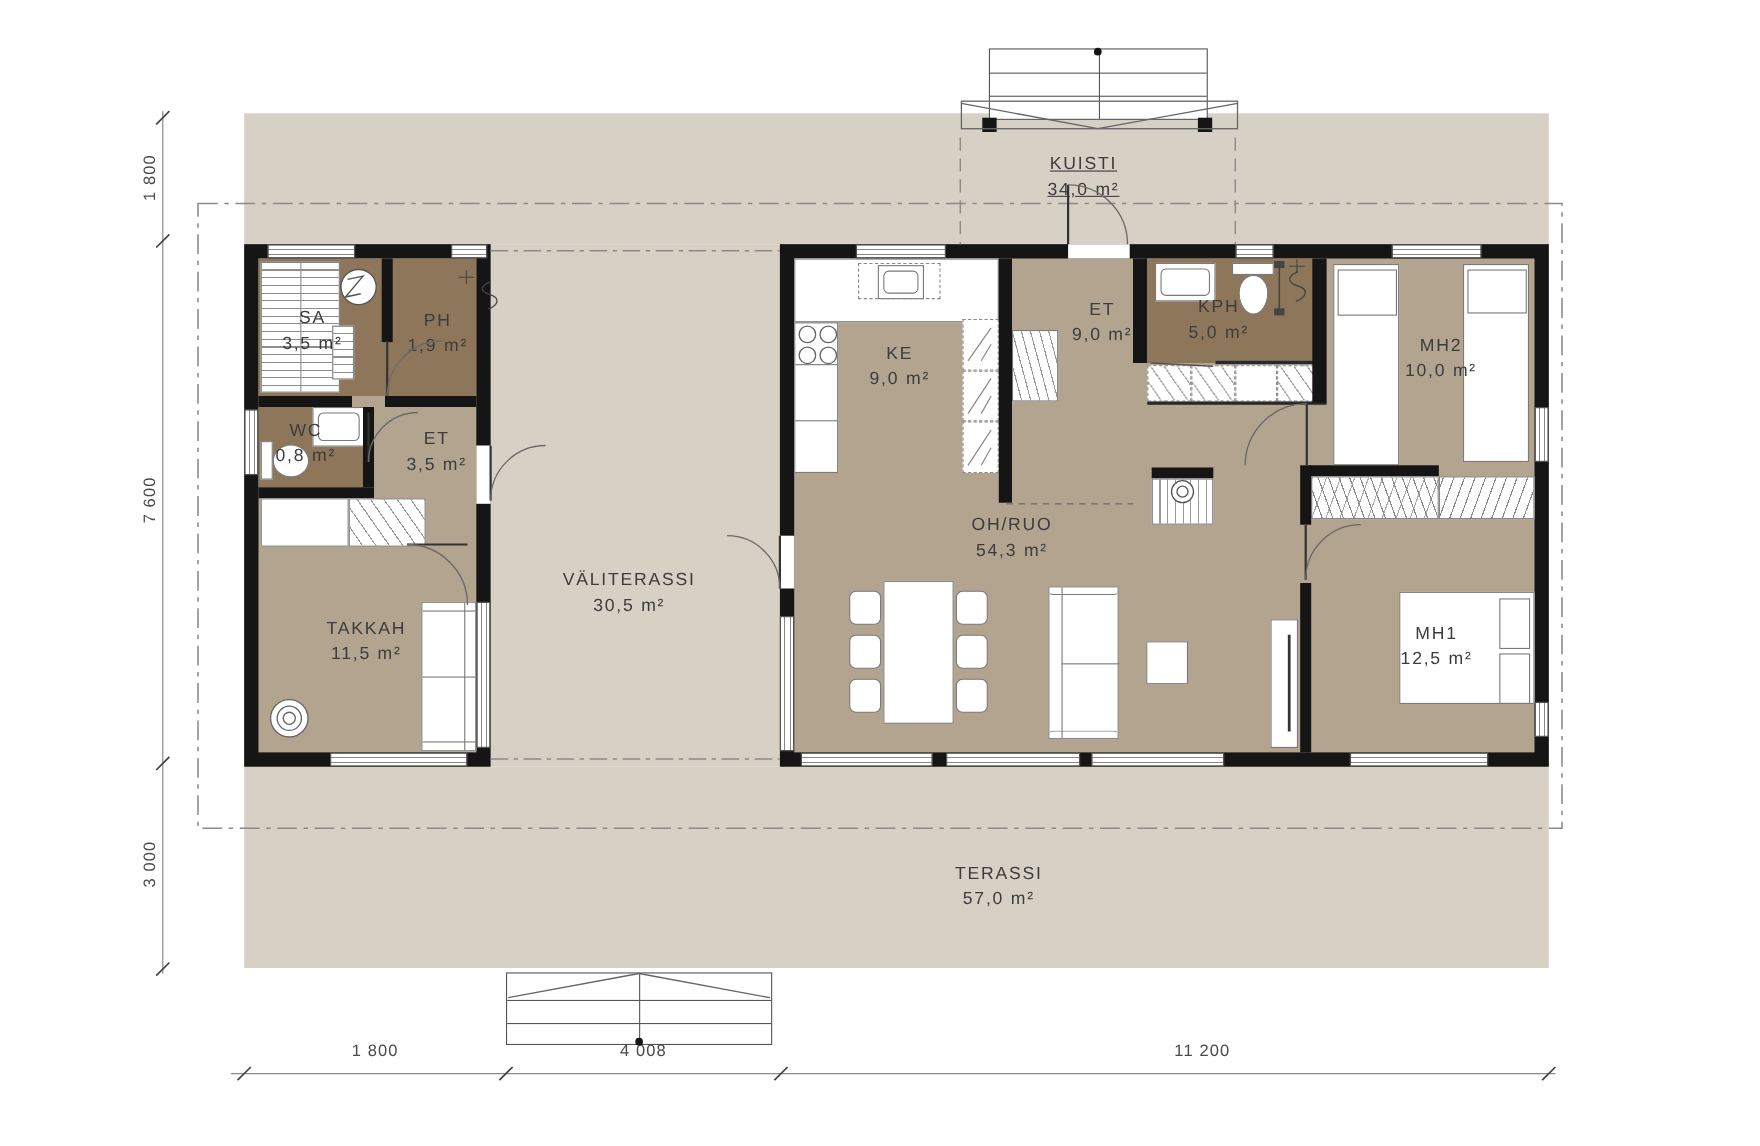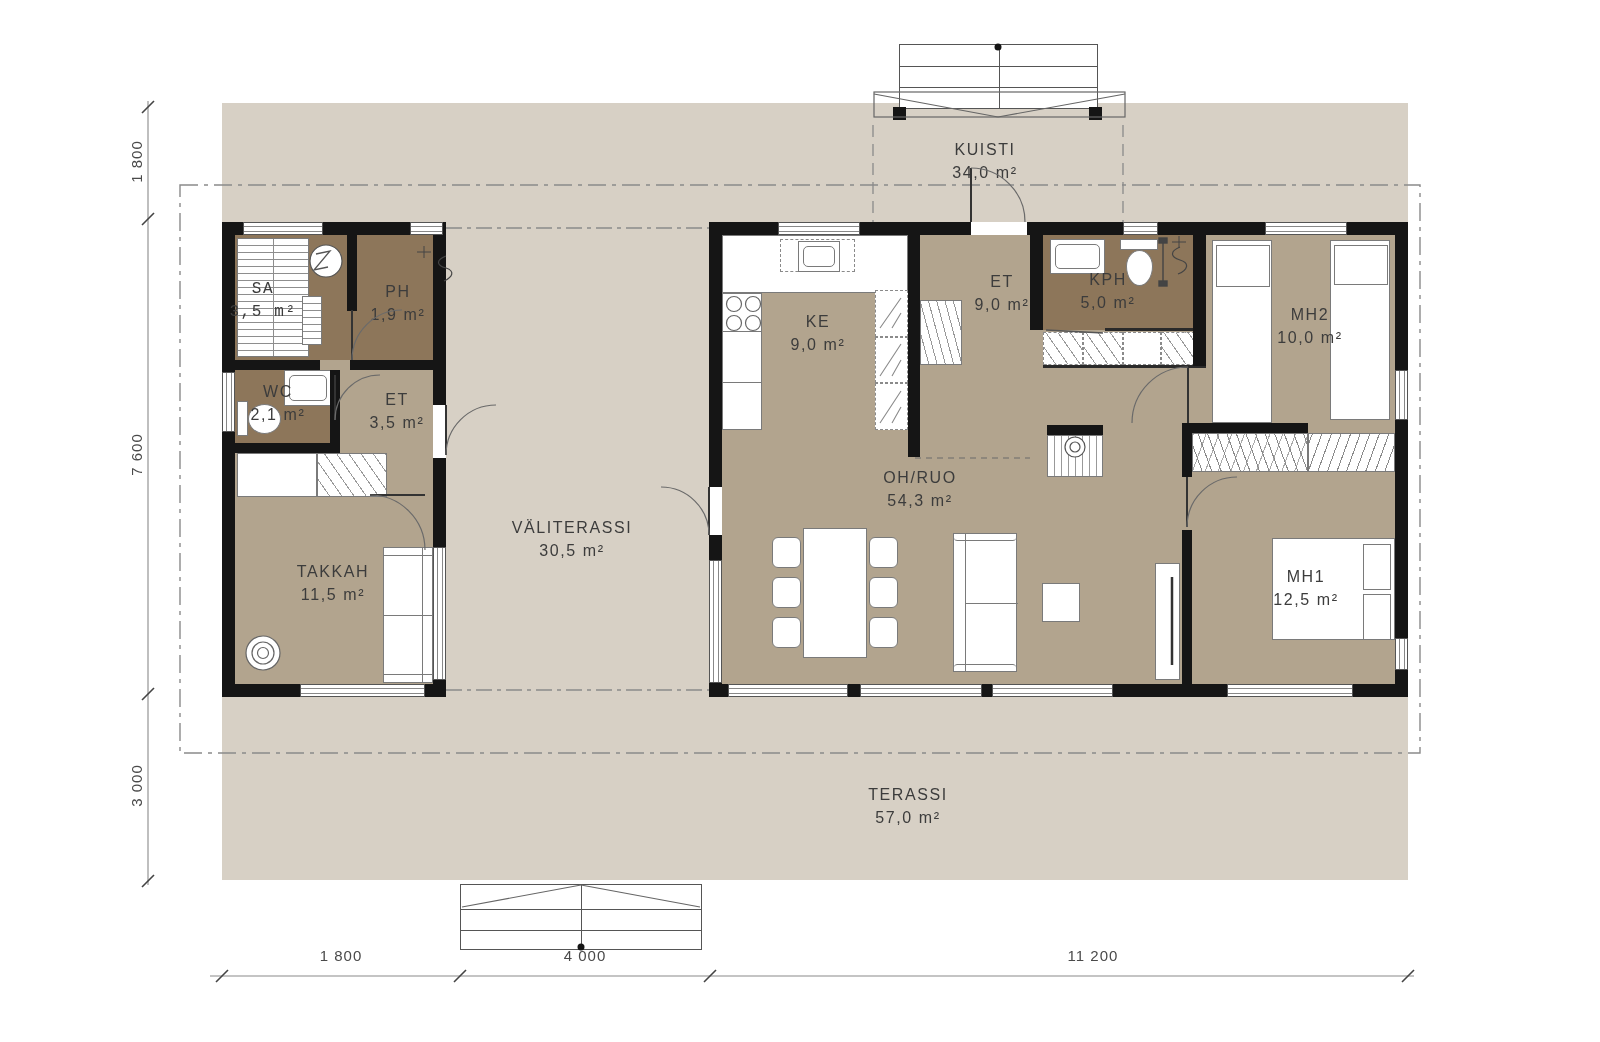--- a/index.html
+++ b/index.html
@@ -165,35 +165,35 @@
     <i style="left:50%;top:0;width:1px;height:100%;background:#555;"></i>
   </div>
   <div class="a" style="left:460px;top:884px;width:242px;height:66px;background:#fff;border:1px solid #555;box-sizing:border-box;">
     <i style="left:0;top:24px;width:100%;height:1px;background:#555;"></i>
     <i style="left:0;top:45px;width:100%;height:1px;background:#555;"></i>
     <i style="left:50%;top:0;width:1px;height:100%;background:#555;"></i>
   </div>
   <div class="a wall" style="left:893px;top:107px;width:13px;height:13px;"></div>
   <div class="a wall" style="left:1089px;top:107px;width:13px;height:13px;"></div>
 
-  <div class="lbl" style="left:985px;top:138px;">
+  <div class="lbl" style="left:985px;top:138px;text-decoration:underline;">
     <div>KUISTI</div>
     <div>34,0 m²</div>
   </div>
-  <div class="lbl" style="left:263px;top:278px;font-family:Liberation Mono, monospace;">
+  <div class="lbl" style="left:284px;top:278px;">
     <div>SA</div>
     <div>3,5 m²</div>
   </div>
   <div class="lbl" style="left:398px;top:280px;">
     <div>PH</div>
     <div>1,9 m²</div>
   </div>
   <div class="lbl" style="left:278px;top:380px;">
     <div>WC</div>
-    <div>2,1 m²</div>
+    <div>0,8 m²</div>
   </div>
   <div class="lbl" style="left:397px;top:388px;">
     <div>ET</div>
     <div>3,5 m²</div>
   </div>
   <div class="lbl" style="left:333px;top:560px;">
     <div>TAKKAH</div>
     <div>11,5 m²</div>
   </div>
   <div class="lbl" style="left:572px;top:516px;">
@@ -226,21 +226,21 @@
   </div>
   <div class="lbl" style="left:908px;top:783px;">
     <div>TERASSI</div>
     <div>57,0 m²</div>
   </div>
 
   <div class="dim dimv" style="left:91px;top:153px;">1 800</div>
   <div class="dim dimv" style="left:91px;top:446px;">7 600</div>
   <div class="dim dimv" style="left:91px;top:777px;">3 000</div>
   <div class="dim" style="left:296px;top:947px;">1 800</div>
-  <div class="dim" style="left:540px;top:947px;">4 000</div>
+  <div class="dim" style="left:540px;top:947px;">4 008</div>
   <div class="dim" style="left:1048px;top:947px;">11 200</div>
 
   <svg width="1600" height="1042" viewBox="0 0 1600 1042" fill="none">
 
     <g stroke="#8a8a8a" stroke-width="1.4">
       <rect x="180" y="185" width="1240" height="568" stroke-dasharray="18 6 4 6"></rect>
     </g>
 
     <g stroke="#8a8a8a" stroke-width="1.3" stroke-dasharray="12 7">
       <line x1="873" y1="125" x2="873" y2="222"></line>

